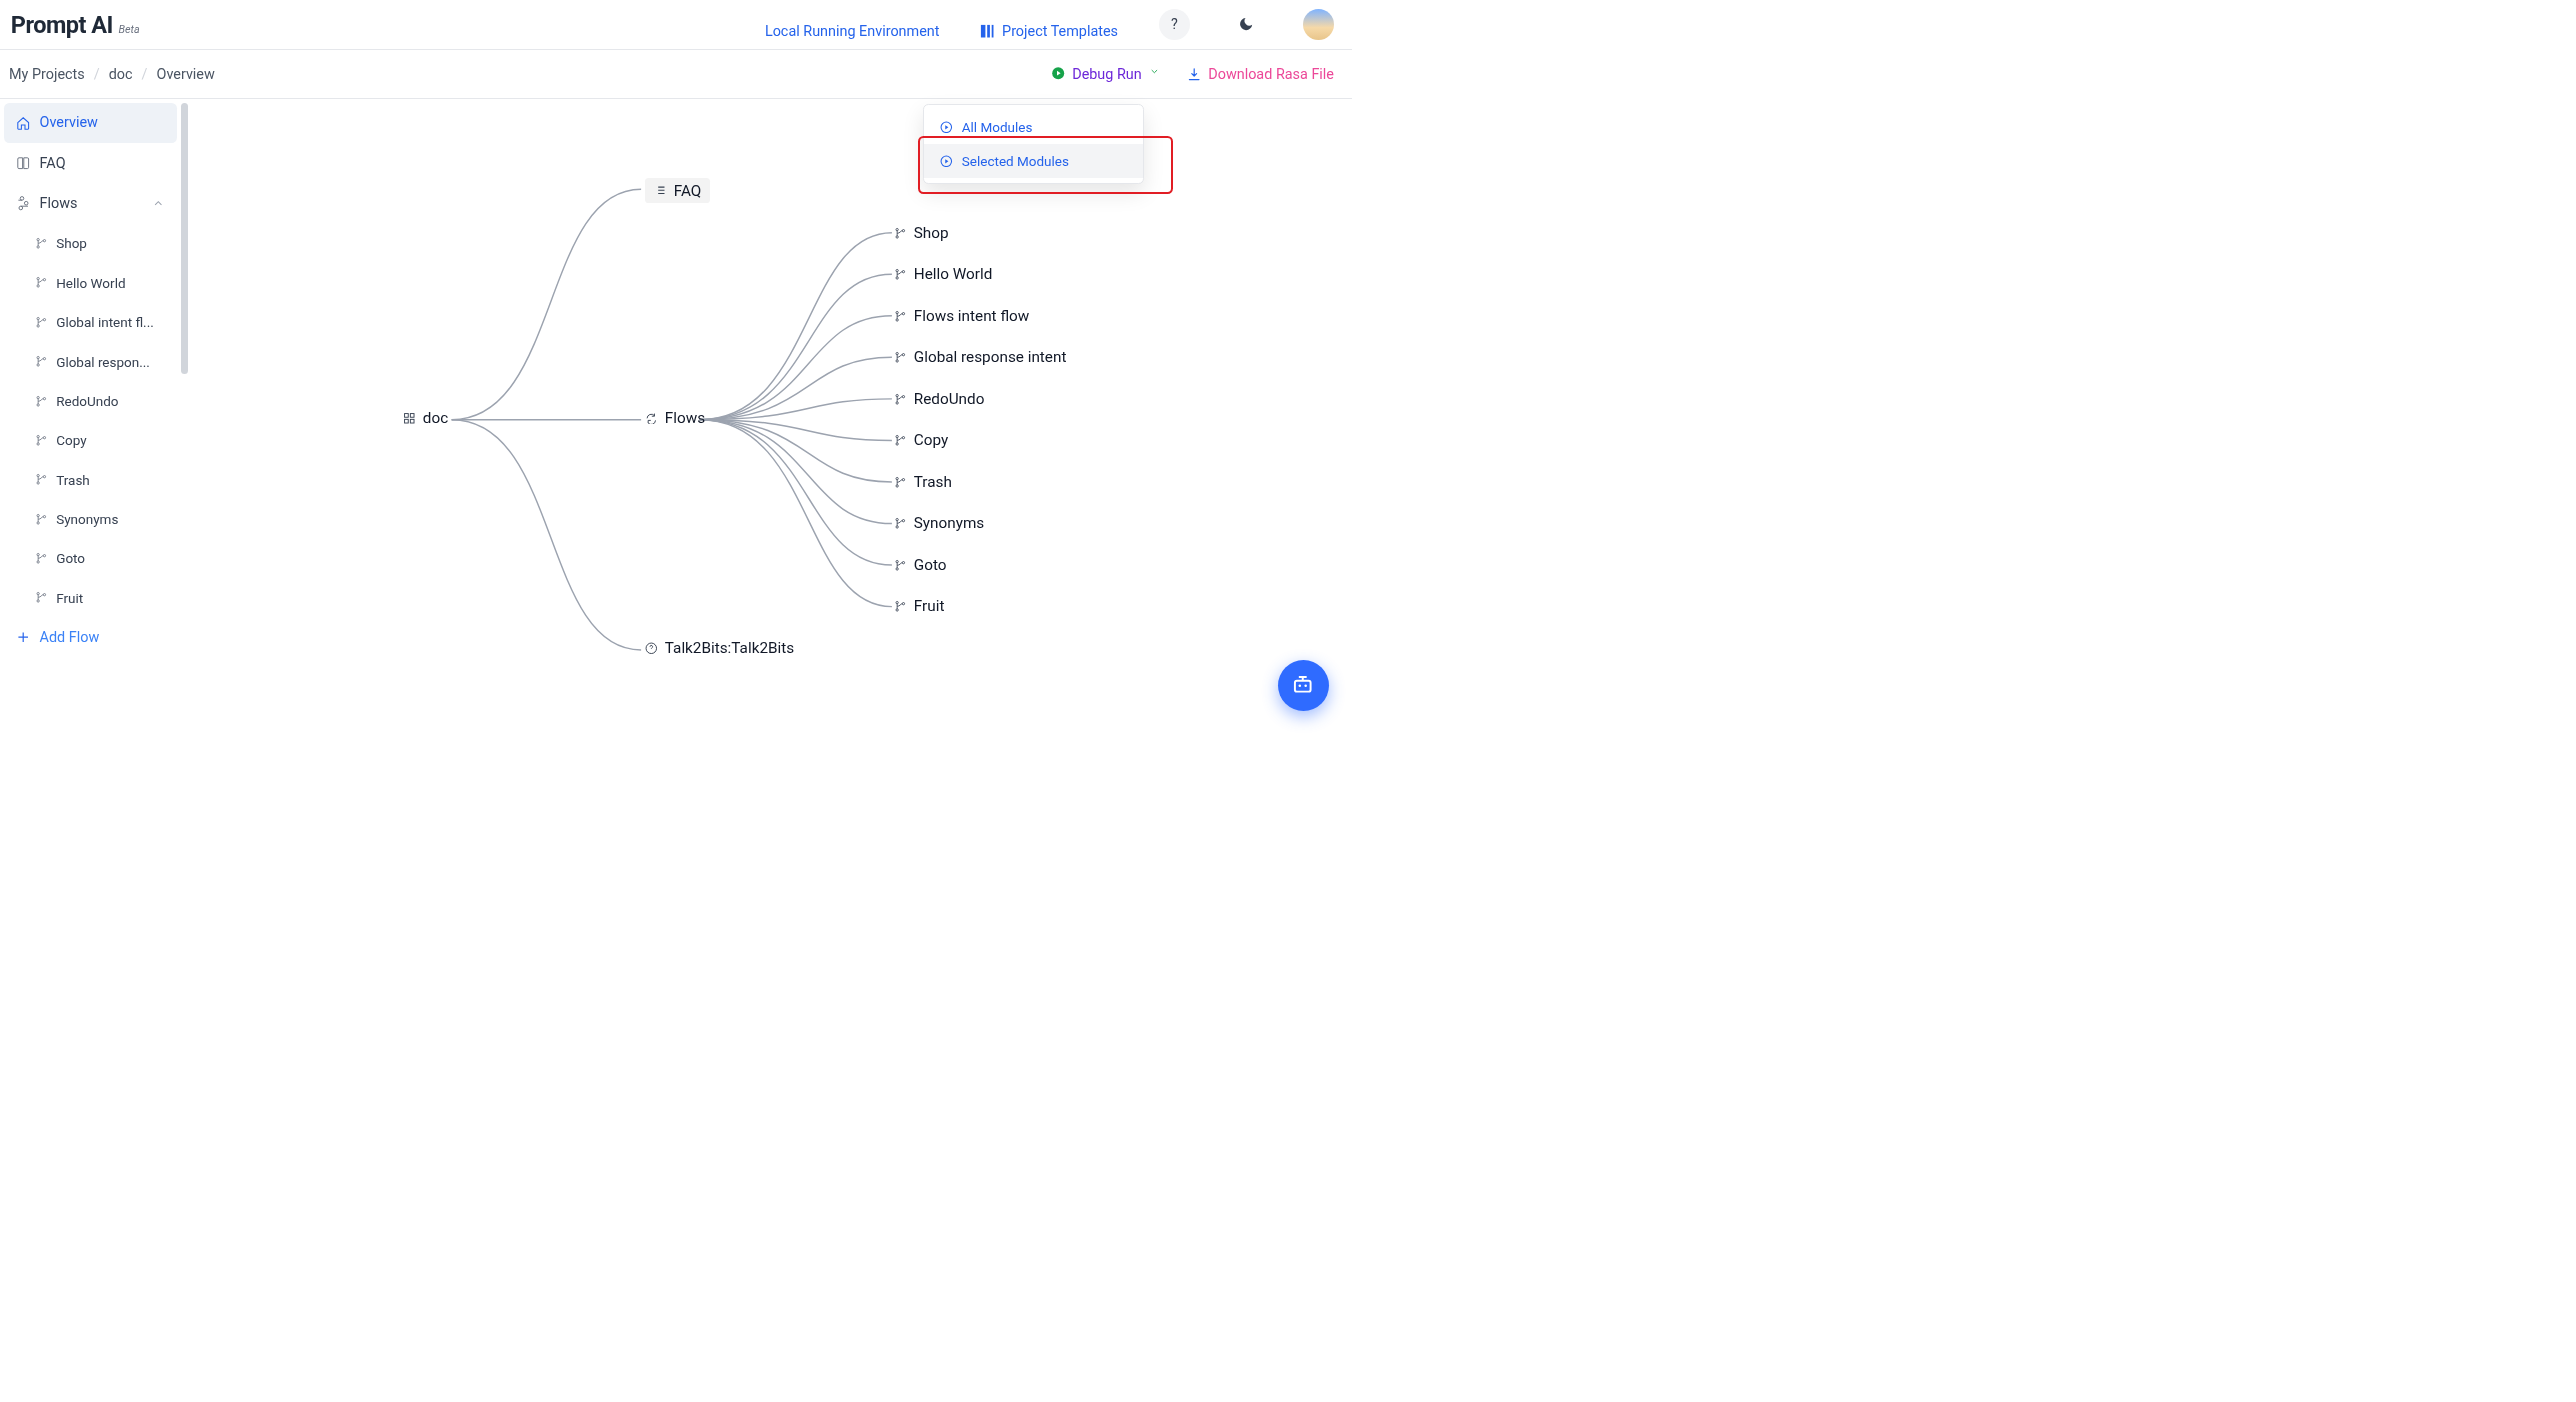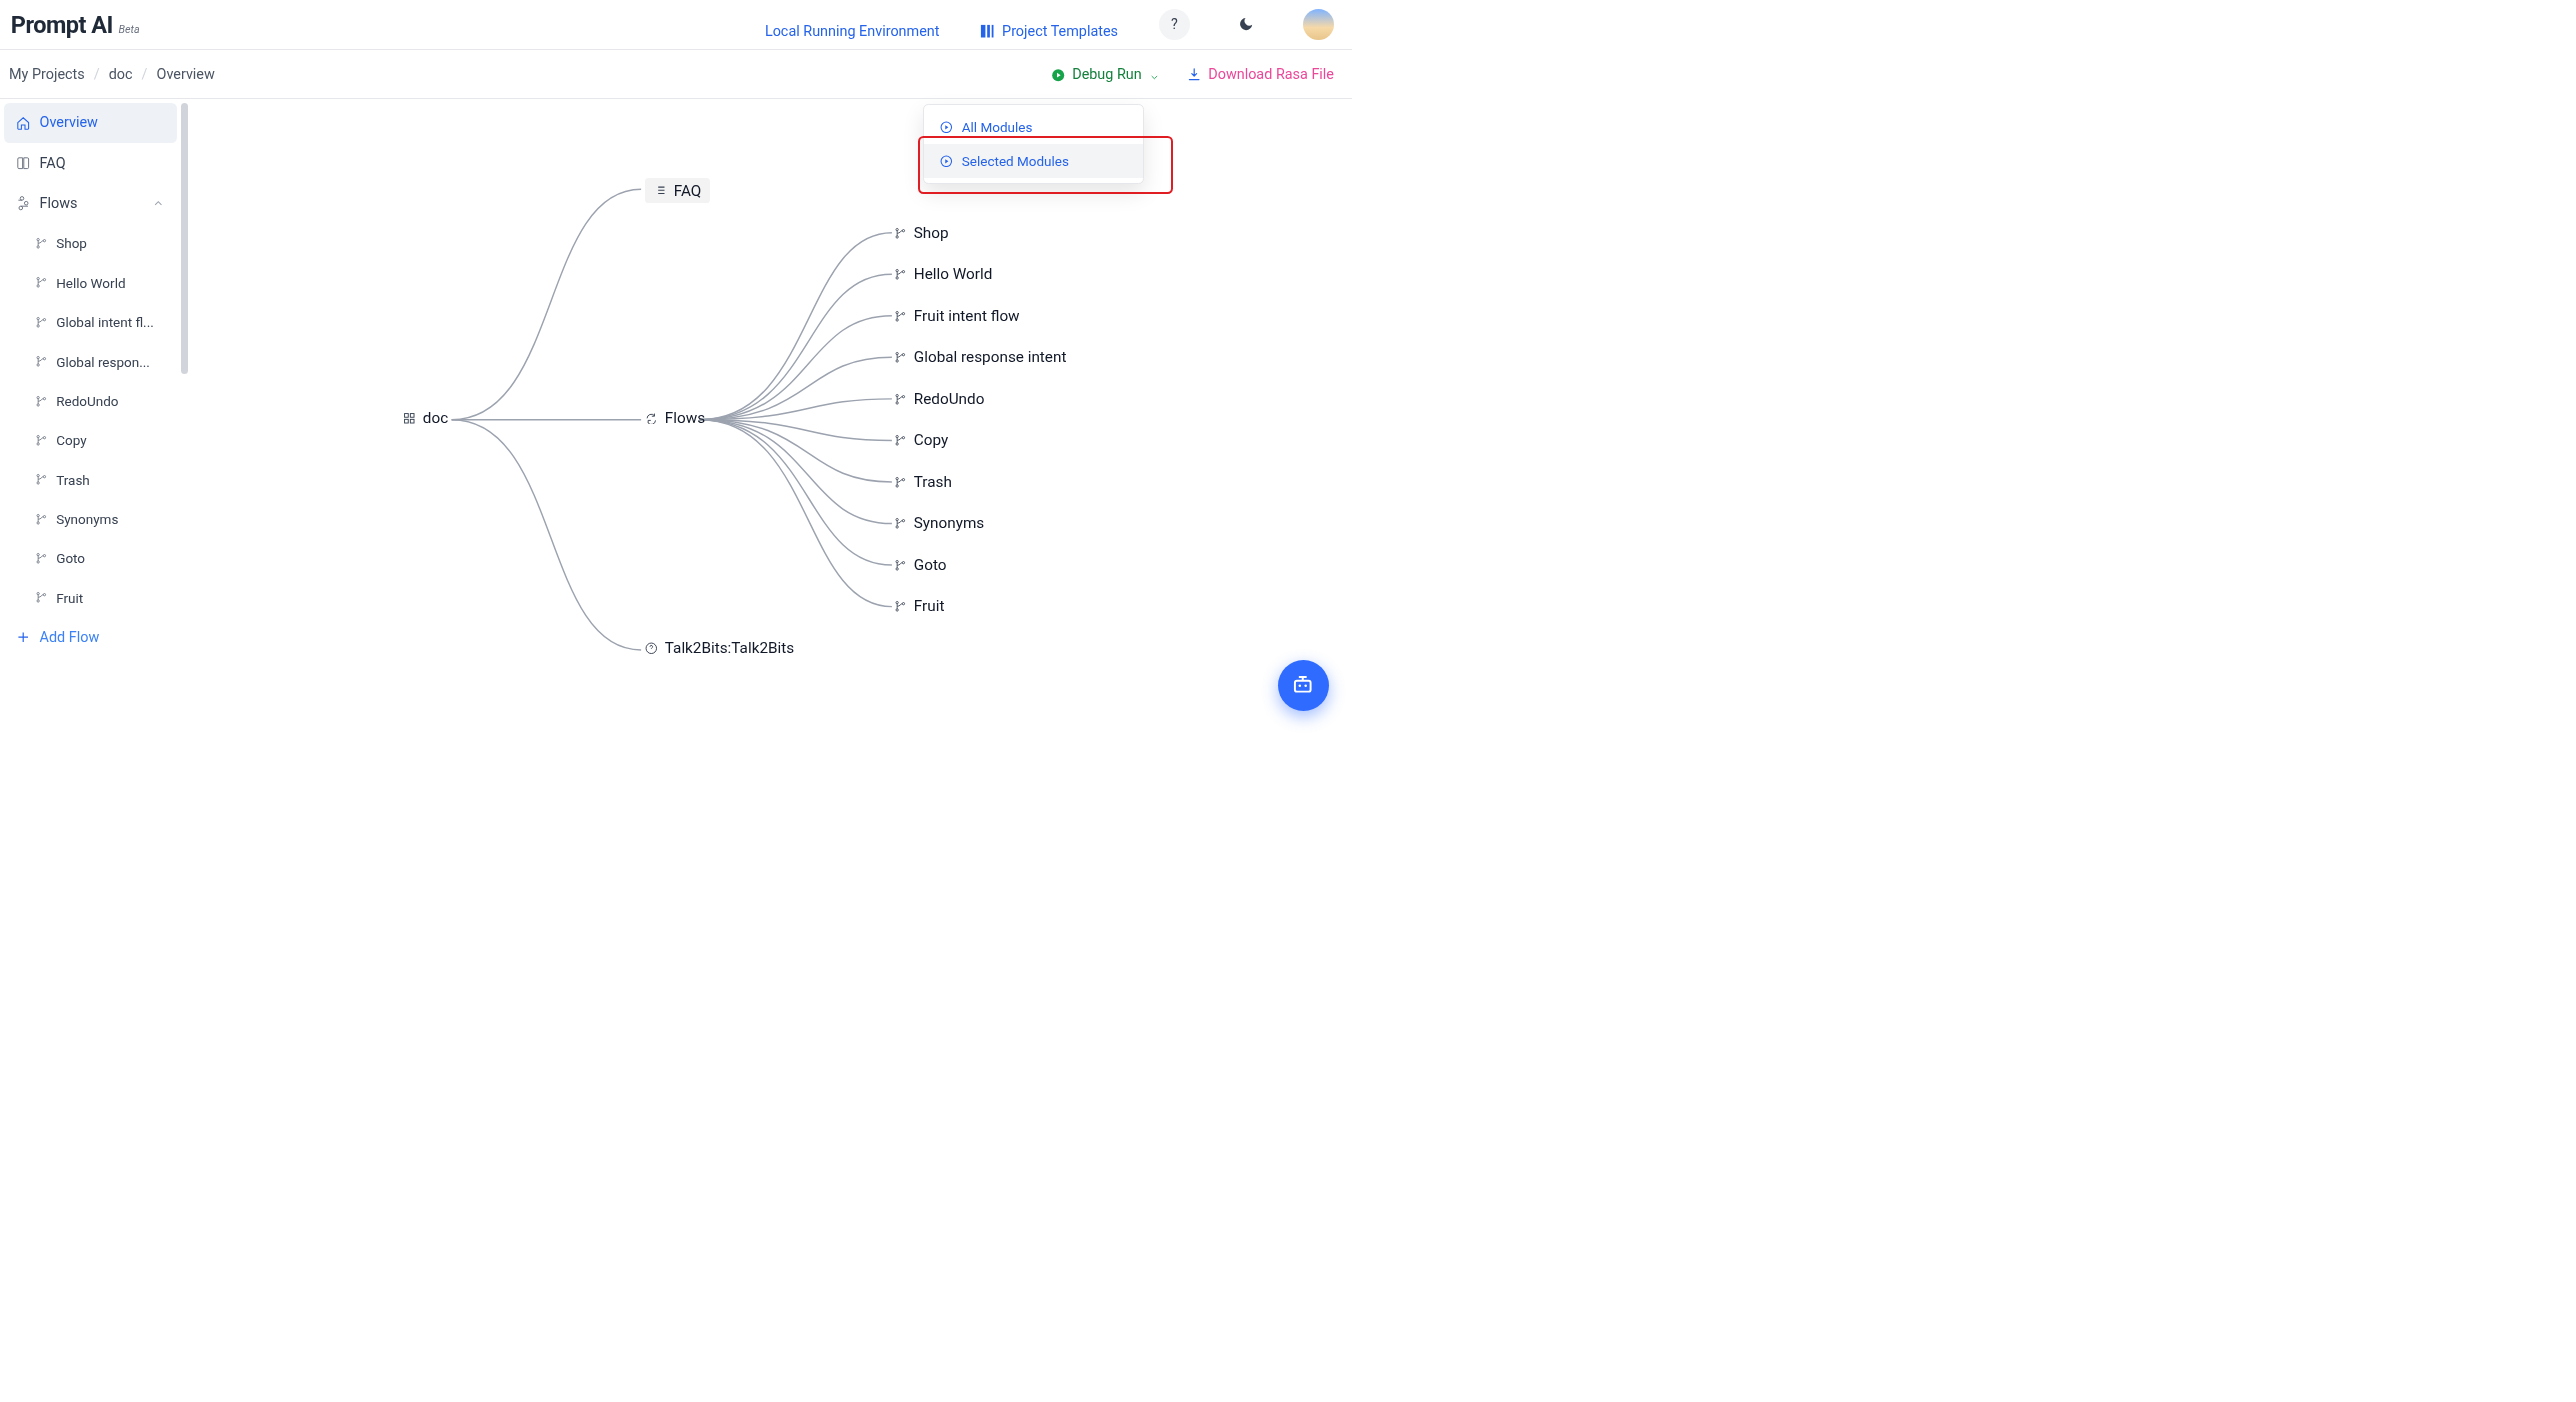--- a/index.html
+++ b/index.html
@@ -42,21 +42,21 @@
   align-items: center;
   height: 49px;
   padding: 0 18px 0 9px;
   border-bottom: 0.9px solid #e5e7eb;
 }
 .crumbs { display: flex; gap: 9px; font-size: 14.4px; color: #4b5563; }
 .crumb-sep { color: #d1d5db; }
 .crumb-current { color: #4b5563; }
 
 .crumb-actions { margin-left: auto; display: flex; align-items: center; gap: 27px; position: relative; }
-.action-green { color: #15803d; display: flex; align-items: flex-end; gap: 7.2px; cursor: pointer; font-size: 14.4px; }
+.action-green { color: #6d28d9; display: flex; align-items: flex-start; gap: 7.2px; cursor: pointer; font-size: 14.4px; }
 .action-blue { color: #ec4899; display: flex; align-items: center; gap: 7.2px; cursor: pointer; font-size: 14.4px; }
 
 
 .run-dropdown {
   position: absolute;
   top: 38px;
   right: 190px;
   width: 221px;
   background: #fff;
   border: 0.9px solid #e5e7eb;
@@ -483,21 +483,21 @@
         </div>
         <div class="node" style="left: 713px; top: 208px;">
           <span class="node-icon icon">
             <svg width="12.6" height="12.6" viewBox="0 0 24 24">
               <circle cx="6" cy="5" r="2.2" stroke="#374151" stroke-width="1.6" fill="none"></circle>
               <circle cx="6" cy="19" r="2.2" stroke="#374151" stroke-width="1.6" fill="none"></circle>
               <circle cx="18" cy="7" r="2.2" stroke="#374151" stroke-width="1.6" fill="none"></circle>
               <path d="M6 7v10M6 12c6 0 6-5 10-5" stroke="#374151" stroke-width="1.6" fill="none"></path>
             </svg>
           </span>
-          <span>Fruit intent flow</span>
+          <span>Flows intent flow</span>
         </div>
         <div class="node" style="left: 713px; top: 249px;">
           <span class="node-icon icon">
             <svg width="12.6" height="12.6" viewBox="0 0 24 24">
               <circle cx="6" cy="5" r="2.2" stroke="#374151" stroke-width="1.6" fill="none"></circle>
               <circle cx="6" cy="19" r="2.2" stroke="#374151" stroke-width="1.6" fill="none"></circle>
               <circle cx="18" cy="7" r="2.2" stroke="#374151" stroke-width="1.6" fill="none"></circle>
               <path d="M6 7v10M6 12c6 0 6-5 10-5" stroke="#374151" stroke-width="1.6" fill="none"></path>
             </svg>
           </span>

